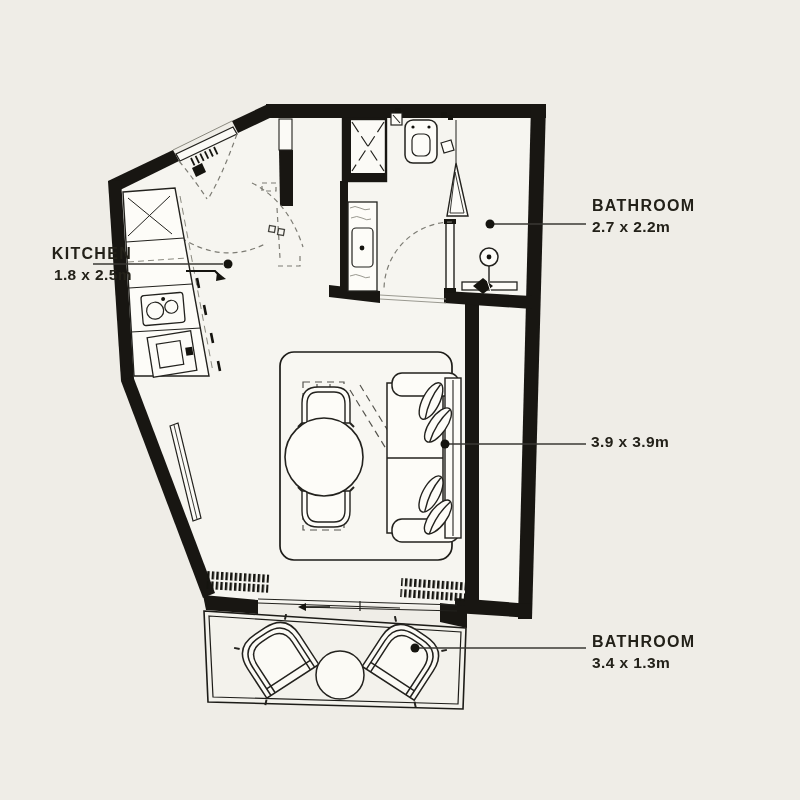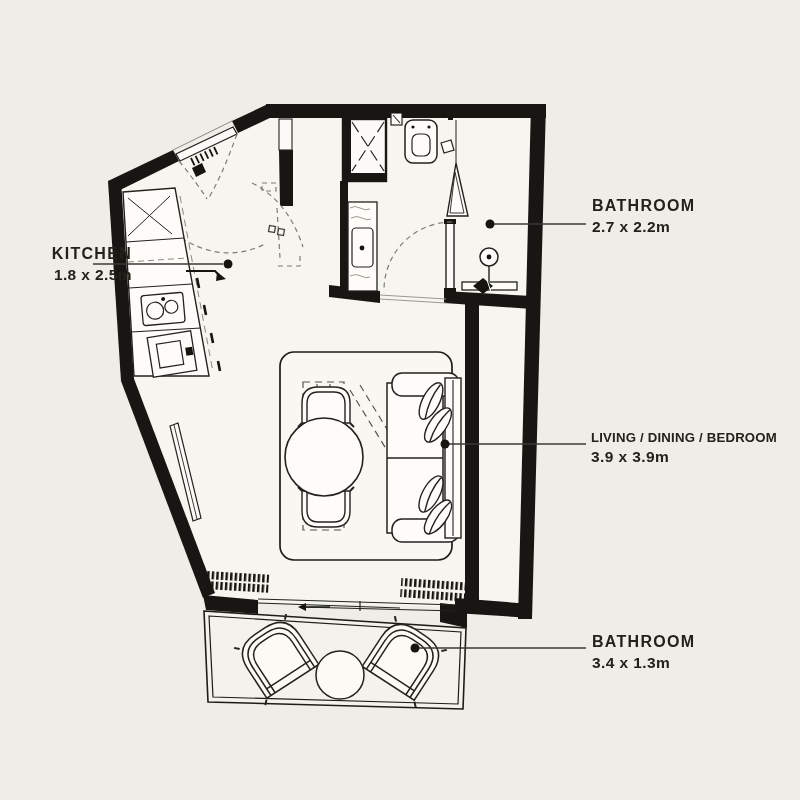--- a/index.html
+++ b/index.html
@@ -275,21 +275,20 @@
     <div class="room-name">KITCHEN</div>
     <div class="room-dims">1.8 x 2.5m</div>
   </div>
 
   <div class="room-label" style="left:592px;top:197px;">
     <div class="room-name">BATHROOM</div>
     <div class="room-dims">2.7 x 2.2m</div>
   </div>
 
   <div class="room-label label-living" style="left:591px;top:430px;">
-    <div class="room-name">LIVING / DINING / BEDROOM</div>
     <div class="room-dims">3.9 x 3.9m</div>
   </div>
 
   <div class="room-label" style="left:592px;top:633px;">
     <div class="room-name">BATHROOM</div>
     <div class="room-dims">3.4 x 1.3m</div>
   </div>
 
 </div>
 

